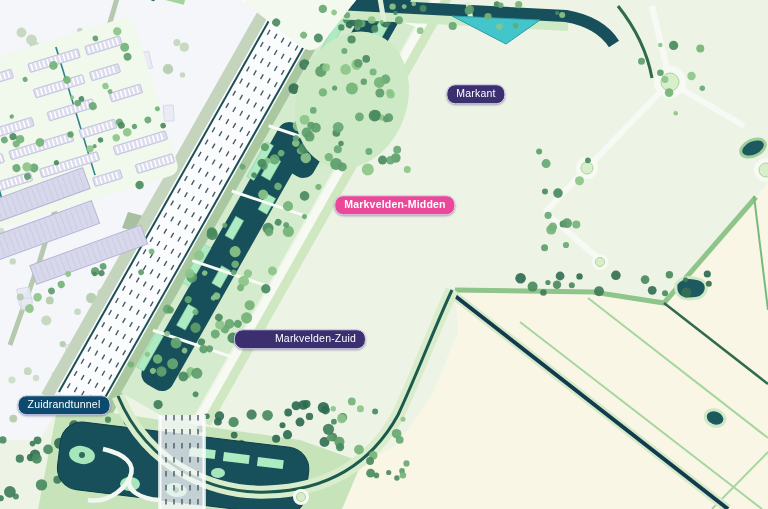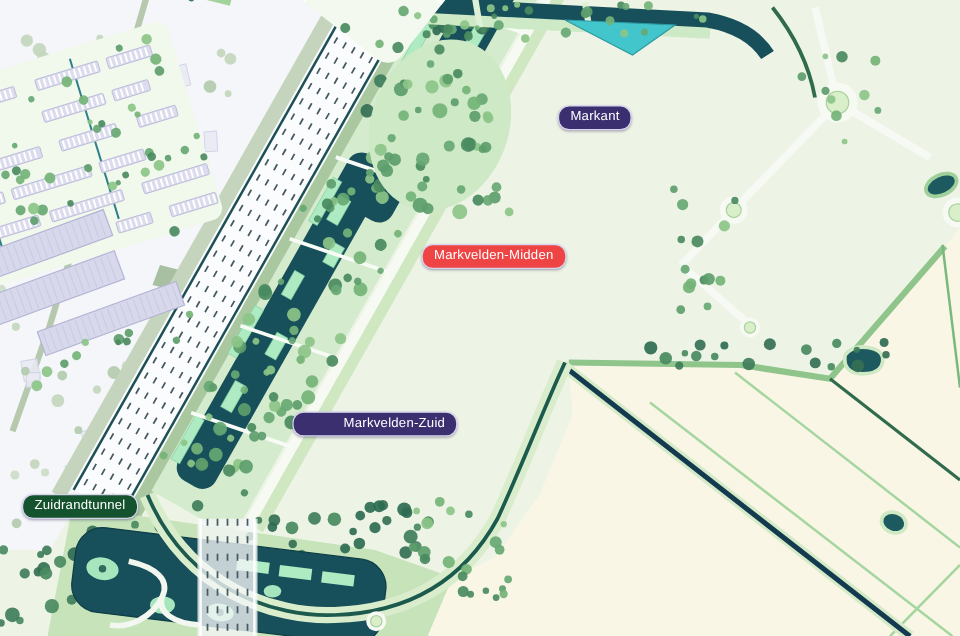--- a/index.html
+++ b/index.html
@@ -1492,17 +1492,17 @@
         <line x1="166" y1="415" x2="166" y2="560" stroke="#475a62" stroke-width="1.4" stroke-dasharray="5.5 8.5"></line>
         <line x1="174" y1="415" x2="174" y2="560" stroke="#475a62" stroke-width="1.4" stroke-dasharray="5.5 8.5"></line>
         <line x1="182" y1="415" x2="182" y2="560" stroke="#475a62" stroke-width="1.4" stroke-dasharray="5.5 8.5"></line>
         <line x1="190" y1="415" x2="190" y2="560" stroke="#475a62" stroke-width="1.4" stroke-dasharray="5.5 8.5"></line>
         <line x1="198" y1="415" x2="198" y2="560" stroke="#475a62" stroke-width="1.4" stroke-dasharray="5.5 8.5"></line>
       </g>
   </svg>
 
   <div class="labels">
     <div class="map-label" style="left: 476px; top: 94px; background: rgb(59, 47, 112); color: rgb(255, 255, 255); border-color: rgb(216, 212, 238);"><span>Markant</span></div>
-    <div class="map-label" style="left: 395px; top: 205px; background: #ef4444; color: rgb(255, 255, 255); border-color: rgb(216, 212, 238);"><span>Markvelden-Midden</span></div>
+    <div class="map-label" style="left: 395px; top: 205px; background: #ec4899; color: rgb(255, 255, 255); border-color: rgb(216, 212, 238); font-weight: bold;"><span>Markvelden-Midden</span></div>
     <div class="map-label" style="left: 300px; top: 339px; background: rgb(59, 47, 112); color: rgb(255, 255, 255); border-color: rgb(216, 212, 238); padding-left: 40px;"><span>Markvelden-Zuid</span></div>
-    <div class="map-label" style="left: 64px; top: 405px; background: #14532d; color: rgb(255, 255, 255); border-color: rgb(216, 212, 238);"><span>Zuidrandtunnel</span></div>
+    <div class="map-label" style="left: 64px; top: 405px; background: #0c4a6e; color: rgb(255, 255, 255); border-color: rgb(216, 212, 238);"><span>Zuidrandtunnel</span></div>
   </div>
 </div>
 
 </body></html>

